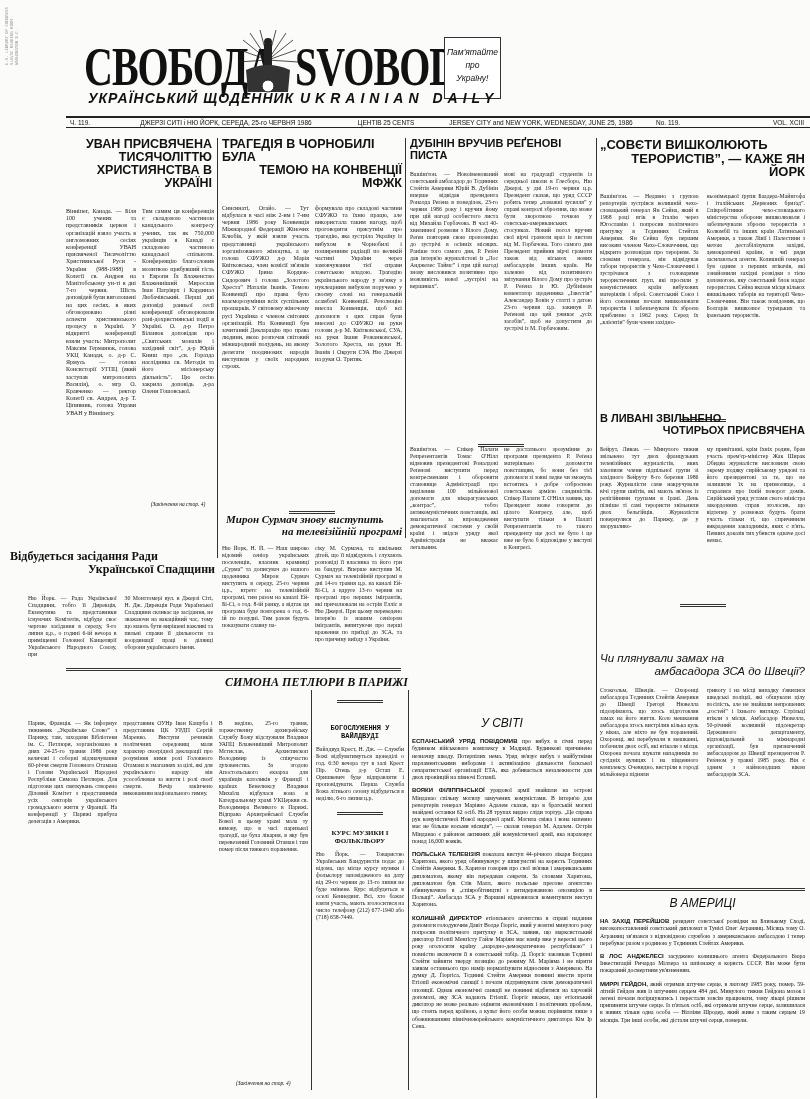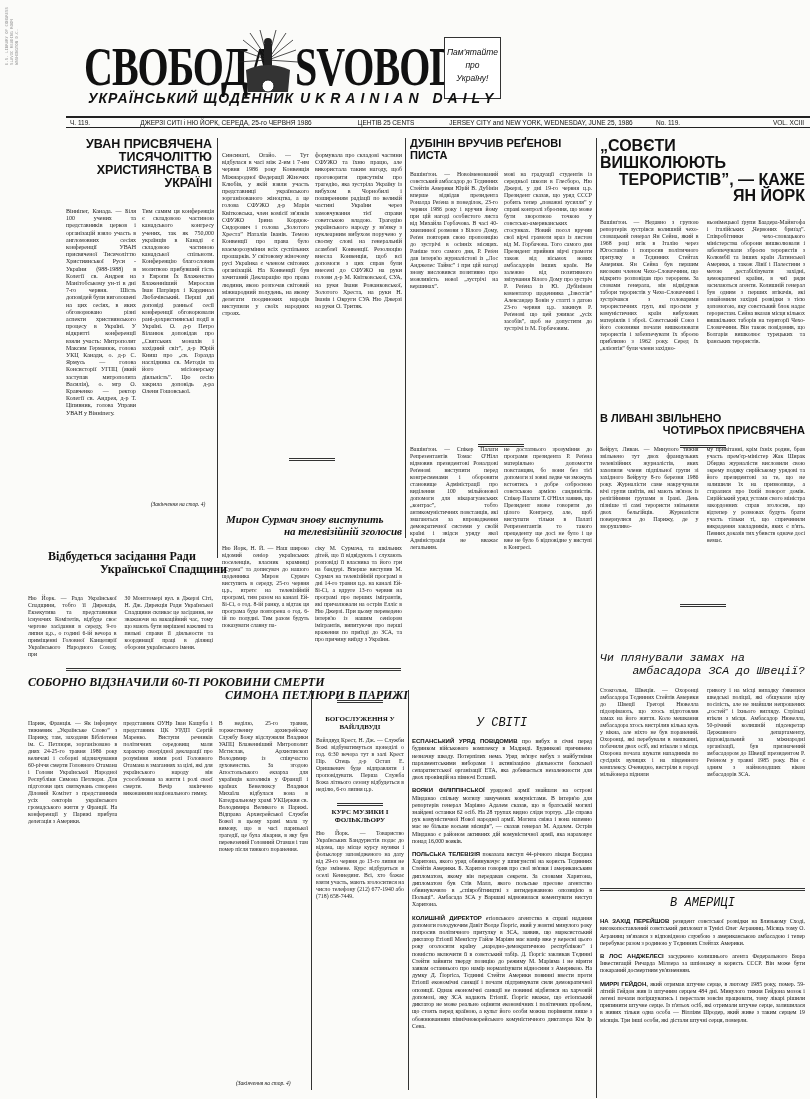--- a/index.html
+++ b/index.html
@@ -10,21 +10,21 @@
 .mast-r{left:295px;top:35px;font-family:"Liberation Serif",serif;font-weight:bold;font-size:40px;letter-spacing:-1px;transform:scaleY(1.35);transform-origin:top left;color:#111}
 .emblem{left:238px;top:30px;width:60px;height:65px}
 .sub-l{left:88px;top:90px;font-family:"Liberation Sans",sans-serif;font-style:italic;font-weight:bold;font-size:14px;letter-spacing:1px}
 .sub-r{left:300px;top:90px;font-family:"Liberation Sans",sans-serif;font-style:italic;font-weight:bold;font-size:14px;letter-spacing:5px}
 .remember{left:444px;top:37px;width:57px;height:62px;border:1px solid #333;font-family:"Liberation Sans",sans-serif;font-style:italic;font-size:8.5px;text-align:center;line-height:13px;padding-top:8px;background:#fff}
 .dateline{left:66px;top:116px;width:744px;height:12px;border-top:2px solid #222;border-bottom:1px solid #222;font-family:"Liberation Sans",sans-serif;font-size:6.5px;display:flex;align-items:center}
 .dateline span{white-space:nowrap}
 .vrule{width:1px;background:#333}
 .dbl{height:3px;border-top:1px solid #333;border-bottom:1px solid #333}
 .hl{font-family:"Liberation Sans",sans-serif;font-weight:bold;line-height:1.05;color:#111}
-.hl-ital{font-family:Liberation Mono, monospace;font-style:italic;line-height:1.1}
+.hl-ital{font-family:Liberation Sans, sans-serif;font-style:italic;line-height:1.1}
 .body{font-size:6.3px;line-height:7.4px;text-align:justify;color:#222}
 .cols2{display:grid;grid-template-columns:1fr 1fr;column-gap:8px}
 .cols3{display:grid;grid-template-columns:1fr 1fr 1fr;column-gap:8px}
 .short{width:46px;height:3px;border-top:1px solid #333;border-bottom:1px solid #333;margin:0 auto}
 .cont{font-size:5.5px;font-style:italic;text-align:center}
 .brief b{font-family:"Liberation Sans",sans-serif;font-weight:bold;font-size:6px}
 .brief p{margin-bottom:6px}
 </style>
 </head>
 <body>
@@ -84,39 +84,43 @@
 </div>
 <div class="abs" style="left:66px;top:208px;width:146px">
   <p class="body" style="font-size:6px;line-height:7.2px;height:300px;overflow:hidden;width:70px">Вінніпег, Канада. — Біля 100 учених та представників церков і організацій взяло участь в англомовних сесіях конференції УВАН присвяченої Тисячоліттю Християнської Руси - України (988-1988) в Колегії св. Андрея на Манітобському ун-ті в дні 7-го червня. Шість доповідей були виголошені на цих сесіях, в яких обговорювано різні аспекти християнського процесу в Україні. У відкритті конференції взяли участь: Митрополит Максим Германюк, голова УКЦ Канади, о. д-р С. Ярмусь — голова Консисторії УГПЦ (який заступав митрополита Василія), о. мгр О. Кравченко — ректор Колегії св. Андрея, д-р Т. Ціпивник, голова Управи УВАН у Вінніпегу.</p>
 </div>
 <div class="abs" style="left:142px;top:208px;width:72px">
   <p class="body" style="font-size:6px;line-height:7.2px;height:290px;overflow:hidden">Тим самим ця конференція є складовою частиною канадського конгресу учених, так як 750,000 українців в Канаді є складовою частиною канадської спільноти. Конференцію благословив молитвою прибувший гість з Европи Їх Блаженство Блаженніший Мирослав Іван Патріярх і Кардинал Любачівський. Перші дві доповіді ранньої сесії конференції обговорювали рані-дохристиянські події в Україні. О. д-р Петро Біланюк доповідав про „Святських монахів і західний світ”, д-р Юрій Книш про „св. Горазда наслідника св. Методія та його місіонерську діяльність”. Цю сесію закрила доповідь д-ра Олени Гошовської.</p>
   <div class="cont" style="margin-top:3px">(Закінчення на стор. 4)</div>
 </div>
 
 <div class="abs" style="left:222px;top:138px;width:180px">
+  <div class="hl" style="font-size:12.5px">
+    <div>ТРАГЕДІЯ В ЧОРНОБИЛІ БУЛА</div>
+    <div style="text-align:right">ТЕМОЮ НА КОНВЕНЦІЇ МФЖК</div>
+  </div>
   <div class="cols2" style="margin-top:14px;column-gap:6px">
     <p class="body" style="font-size:6px;line-height:7.2px;height:300px;overflow:hidden">Синсинаті, Огайо. — Тут відбулася в часі між 2-им і 7-им червня 1986 року Конвенція Міжнародної Федерації Жіночих Клюбів, у якій взяли участь представниці українського зорганізованого жіноцтва, а це голова СФУЖО д-р Марія Квітковська, член комісії зв'язків СФУЖО Ірина Кордюк-Сидорович і голова „Золотого Хреста” Наталія Іванів. Темою Конвенції про права було взаєморозуміння всіх суспільних прошарків. У світовому жіночому русі Українка є членом світових організацій. На Конвенції був зачитаний Декларацію про права людини, якою розпочав світовий міжнародний полудень, на якому делегати поодиноких народів виступили у своїх народних строях.</p>
     <p class="body" style="font-size:6px;line-height:7.2px;height:300px;overflow:hidden">формувала про складові частини СФУЖО та їхню працю, але використала таким нагоду, щоб проговорити присутнім про трагедію, яка зустріла Україну із вибухом в Чорнобилі і поширенням радіації по великій частині України через замовчування тієї справи советською владою. Трагедію українського народу у зв'язку з нуклеарним вибухом поручено у своєму слові на генеральній асамблеї Конвенції. Резолюцію внесла Конвенція, щоб всі допомоги з цих справ були внесені до СФУЖО на руки голови д-р М. Квітковської, СУА, на руки Івани Рожанковської, Золотого Хреста, на руки Н. Іванів і Округи СУА Ню Джерзі на руки О. Тритяк.</p>
   </div>
   <div class="short" style="margin-top:6px"></div>
 </div>
 
 <div class="abs" style="left:222px;top:513px;width:180px">
   <div class="hl-ital" style="font-size:11px;font-family:'Liberation Serif',serif;font-style:italic;font-weight:bold">
     <div style="padding-left:4px">Мирон Сурмач знову виступить</div>
-    <div style="text-align:right">на телевізійній зголосив</div>
+    <div style="text-align:right">на телевізійній програмі</div>
   </div>
   <div class="cols2" style="margin-top:8px;column-gap:6px">
     <p class="body" style="font-size:5.8px;line-height:7px;height:90px;overflow:hidden">Ню Йорк, Н. Й. — Наш широко відомий сеніор українських поселенців, власник крамниці „Сурма” та дописувач до нашого щоденника Мирон Сурмач виступить в середу, 25-го червня ц.р., втретє на телевізійній програмі, тим разом на каналі Ей-Бі-Сі, о год. 8-ій ранку, а відтак ця програма буде повторена о год. 6-ій по полудні. Тим разом будуть показувати славну па-</p>
     <p class="body" style="font-size:5.8px;line-height:7px;height:130px;overflow:hidden">сіку М. Сурмача, та шкільних дітей, що її відвідують і слухають розповіді її власника та його гри на бандурі. Вперше виступив М. Сурмач на телевізійній програмі в дні 14-го травня ц.р. на каналі Ей-Бі-Сі, а вдруге 13-го червня на програмі про перших імігрантів, які причалювали на острів Елліс в Ню Джерзі. При цьому переведено інтерв'ю із нашим сеніором імігрантів, випитуючи про перші враження по приїзді до ЗСА, та про причину виїзду з України.</p>
   </div>
 </div>
 
-<div class="abs" style="left:12px;top:550px;width:215px;padding-left:36px">
+<div class="abs" style="left:0;top:550px;width:215px;padding-left:10px">
   <div class="hl" style="font-family:'Liberation Serif',serif;font-size:12px">
     <div>Відбудеться засідання Ради</div>
     <div style="text-align:right">Української Спадщини</div>
   </div>
 </div>
 <div class="abs cols2" style="left:28px;top:595px;width:185px;column-gap:8px">
   <p class="body" style="font-size:5.8px;line-height:7px">Ню Йорк. — Рада Української Спадщини, тобто її Дирекція, Екзекутива та представники існуючих Комітетів, відбуде своє чергове засідання в середу, 9-го липня ц.р., о годині 6-ій вечора в приміщенні Головної Канцелярії Українського Народного Союзу, при</p>
   <p class="body" style="font-size:5.8px;line-height:7px">30 Монтгомері вул. в Джерзі Сіті, Н. Дж. Дирекція Ради Української Спадщини скликає це засідання, не зважаючи на вакаційний час, тому що мають бути вирішені важливі та пильні справи її діяльности та координації праці в ділянці оборони українського імени.</p>
 </div>
 
@@ -130,21 +134,21 @@
 </div>
 
 <div class="abs" style="left:410px;top:438px;width:182px">
   <div class="cols2" style="margin-top:8px;column-gap:6px">
     <p class="body" style="font-size:5.8px;line-height:7px;height:185px;overflow:hidden">Вашінґтон. — Спікер Палати Репрезентантів Томас О'Нілл відмовив президентові Роналдові Реґенові виступити перед конгресменами і обороняти становище Адміністрації про виділення 100 мільйонової допомоги для нікарагуанських „контрас”, тобто антикомуністичних повстанців, які змагаються за впровадження демократичної системи у своїй країні і звідси уряду якої Адміністрація не вважає легальним.</p>
     <p class="body" style="font-size:5.8px;line-height:7px;height:185px;overflow:hidden">не достатнього зрозуміння до програми президента Р. Реґена матеріяльно допомогти повстанцям, бо вони без тієї допомоги зі зовні ледве чи зможуть встоятись з добре озброєною совєтською армією сандиністів. Спікер Палати Т. О'Нілл заявив, що Президент може говорити до цілого Конгресу, але, щоб виступати тільки в Палаті Репрезентантів то такого прецеденту ще досі не було і це вже не було б відповідне у виступі в Конгресі.</p>
   </div>
 </div>
 
 <div class="abs" style="left:600px;top:138px;width:205px">
-  <div class="hl" style="font-size:16px">
+  <div class="hl" style="font-size:13px">
     <div>„СОВЄТИ ВИШКОЛЮЮТЬ</div>
     <div style="text-align:right">ТЕРОРИСТІВ”, — КАЖЕ ЯН ЙОРК</div>
   </div>
   <div class="cols2" style="margin-top:14px;column-gap:8px">
     <p class="body" style="font-size:5.8px;line-height:7px;height:220px;overflow:hidden">Вашінґтон. — Недавно з групою репортерів зустрівся колишній чехо-словацький генерал Ян Сейна, який в 1968 році втік в Італію через Югославію і попросив політичного притулку в Тєдинних Стейтах Америки. Ян Сейна був першим високим членом Чехо-Словаччини, що відкрито розповідав про тероризм. За словами генерала, він відвідував табори терористів у Чехо-Словаччині і зустрічався з головарями терористичних груп, які просили у комуністичних країн вибухових матеріялів і зброї. Совєтський Союз і його союзники почали вишколювати терористів і забезпечувати їх зброєю приблизно з 1962 року. Серед їх „клієнтів” були члени західно-</p>
     <p class="body" style="font-size:5.8px;line-height:7px;height:220px;overflow:hidden">ньонімецької ґрупи Баадера-Майнгофа і італійських „Червоних бриґад”. Співробітники чехо-словацького міністерства оборони вишколювали і забезпечували зброєю терористів з Колюмбії та інших країн Латинської Америки, а також Лівії і Палестини з метою дестабілізувати західні, демократичні країни, в чиї ряди засилаються агенти. Колишній генерал був одним з перших втікачів, які ознайомили західні розвідки з тією допомогою, яку совєтський блок надає терористам. Сейна вказав місця кількох вишкільних таборів на території Чехо-Словаччини. Він також повідомив, що Болгарія вишколює турецьких та іранських терористів.</p>
   </div>
   <div class="short" style="margin-top:6px"></div>
 </div>
 
@@ -169,40 +173,39 @@
     <p class="body" style="font-size:5.8px;line-height:7px;height:165px;overflow:hidden">Стокгольм, Швеція. — Охоронці амбасадора Тєдинних Стейтів Америки до Швеції Грегорі Нювелла підозрівають, що хтось підготовляв замах на його життя. Коло мешкання амбасадора хтось вистрілив кілька куль у вікна, але ніхто не був поранений. Охоронці, які перебували в мешканні, побачили двох осіб, які втікали з місця. Охорона почала шукати нападників по сусідніх вулицях і на південного комплексу. Очевидно, вистріли в городі мільйонера підняли</p>
     <p class="body" style="font-size:5.8px;line-height:7px;height:165px;overflow:hidden">тривогу і на місці випадку з'явилися шведські поліцаї, які обшукали цілу посілість, але не знайшли непрошених „гостей” і їхнього вигляду. Стрільці втікли з місця. Амбасадор Нювелла, 50-річний колишній підсекретар Державного департаменту, відповідальний за міжнародні організації, був призначений амбасадором до Швеції президентом Р. Реґеном у травні 1985 року. Він є одним з наймолодших віком амбасадорів ЗСА.</p>
   </div>
 </div>
 
 <div class="abs dbl" style="left:66px;top:668px;width:335px"></div>
 <div class="abs dbl" style="left:600px;top:888px;width:205px"></div>
 
 <div class="abs" style="left:28px;top:676px;width:390px">
   <div class="hl-ital" style="font-size:12px;font-weight:bold;font-family:'Liberation Serif',serif">
-    <div>СОБОРНО ВІДЗНАЧИЛИ 60-ТІ РОКОВИНИ СМЕРТИ</div>
     <div style="text-align:right;padding-right:10px">СИМОНА ПЕТЛЮРИ В ПАРИЖІ</div>
   </div>
 </div>
 <div class="abs cols3" style="left:28px;top:720px;width:280px;column-gap:6px">
   <p class="body" style="font-size:5.8px;line-height:7px;height:370px;overflow:hidden">Париж, Франція. — Як інформує тижневик „Українське Слово” з Парижу, там, заходами Бібліотеки ім. С. Петлюри, зорганізовано в днях 24-25-го травня 1986 року величаві і соборні відзначування 60-річчя смерти Головного Отамана і Голови Української Народної Республіки Симона Петлюри. Для підготови цих святкувань створено Діловий Комітет з представників усіх секторів українського громадського життя у Франції. На конференції у Парижі прибула делегація з Америки.</p>
   <p class="body" style="font-size:5.8px;line-height:7px;height:370px;overflow:hidden">представник ОУНр Іван Кашуба і представник ЦК УРДП Сергій Маренко. Виступи речників політичних середовищ мали характер своєрідної декларації про розуміння ними ролі Головного Отамана в змаганнях за цілі, які для українського народу він усособлював за життя і ролі своєї смерти. Вечір закінчено виконанням національного гимну.</p>
   <div>
     <p class="body" style="font-size:5.8px;line-height:7px;height:360px;overflow:hidden">В неділю, 25-го травня, торжественну архиєрейську Службу Божу відслужили Владики УАПЦ Блаженніший Митрополит Мстислав, Архиєпископ Володимир із співучастю духовенства. За згодою Апостольського екзарха для українців католиків у Франції і країнах Бенелюксу Владики Михаїла відбулася вона в Катедральному храмі УКЦеркви св. Володимира Великого в Парижі. Відправа Архиєрейської Служби Божої в цьому храмі мала ту вимову, що в часі паризької трагедії, це була лікарня, в яку був перевезений Головний Отаман і там помер після тяжкого поранення.</p>
     <div class="cont">(Закінчення на стор. 4)</div>
   </div>
 </div>
 
 <div class="abs vrule" style="left:311px;top:690px;height:400px"></div>
 <div class="abs" style="left:316px;top:700px;width:88px">
   <div class="short"></div>
-  <div style="font-family:Liberation Serif, serif;font-weight:bold;font-size:7px;text-align:center;margin-top:12px">БОГОСЛУЖЕННЯ У ВАЙЛДВУДІ</div>
+  <div style="font-family:Liberation Mono, monospace;font-weight:bold;font-size:7px;text-align:center;margin-top:21px">БОГОСЛУЖЕННЯ У ВАЙЛДВУДІ</div>
   <p class="body" style="font-size:5.8px;line-height:7px;margin-top:6px">Вайлдвуд Крест, Н. Дж. — Служби Божі відбуватимуться щонеділі о год. 6:30 вечора тут в залі Крест Пір. Отець д-р Остап Е. Оришкевич буде відправляти і проповідувати. Перша Служба Божа літнього сезону відбудеться в неділю, 6-го липня ц.р.</p>
   <div class="short" style="margin-top:10px"></div>
-  <div style="font-family:'Liberation Serif',serif;font-weight:bold;font-size:7px;text-align:center;margin-top:2px">КУРС МУЗИКИ І ФОЛЬКЛЬОРУ</div>
+  <div style="font-family:'Liberation Serif',serif;font-weight:bold;font-size:7px;text-align:center;margin-top:14px">КУРС МУЗИКИ І ФОЛЬКЛЬОРУ</div>
   <p class="body" style="font-size:5.8px;line-height:7px;margin-top:6px">Ню Йорк. — Товариство Українських Бандуристів подає до відома, що місце курсу музики і фольклору заповідженого на дату від 29-го червня до 13-го липня не буде змінене. Курс відбудеться в оселі Кеннединг. Всі, хто бажає взяти участь, мають зголоситися на число телефону (212) 677-1940 або (718) 658-7449.</p>
 </div>
 
 <div class="abs vrule" style="left:408px;top:690px;height:400px"></div>
 <div class="abs" style="left:412px;top:717px;width:180px">
   <div class="hl-ital" style="font-size:12px;text-align:center">У СВІТІ</div>
   <div class="brief" style="margin-top:8px;font-size:5.8px;line-height:7.2px;text-align:justify">
     <p><b>ЕСПАНСЬКИЙ УРЯД ПОВІДОМИВ</b> <span>про вибух в січні перед будинком військового комплексу в Мадриді. Будинкові причинено незначну шкоду. Потерпілих нема. Уряд зв'язує вибух з майбутніми парламентськими виборами і активізацією діяльности баскської сепаратистської організації ЕТА, яка добивається незалежности для двох провінцій на півночі Еспанії.</span></p>
     <p><b>ВОЯКИ ФІЛІППІНСЬКОЇ</b> <span>урядової армії знайшли на острові Мінданао спільну могилу замучених комуністами. В інтерв'ю для репортерів генерал Маріяно Адалем сказав, що в братській могилі знайдені останки 62 осіб. На 28 трупах видно сліди тортур. „Це справа рук комуністичної Нової народної армії. Могила свіжа і вона напевно має не більше восьми місяців”, — сказав генерал М. Адалем. Острів Мінданао є районом активних дій комуністичної армії, яка нараховує понад 16,000 вояків.</span></p>
     <p><b>ПОЛЬСЬКА ТЕЛЕВІЗІЯ</b> <span>показала виступ 44-річного лікаря Богдана Харитона, якого уряд обвинувачує у шпигунстві на користь Тєдинних Стейтів Америки. Б. Харитон говорив про свої зв'язки і американським дипломатом, якому він передавав секрети. За словами Харитона, дипломатом був Стів Малл, якого польське пресове агентство обвинувачило в „співробітництві з антидержавною опозицією в Польщі”. Амбасада ЗСА у Варшаві відмовилася коментувати виступ Харитона.</span></p>

